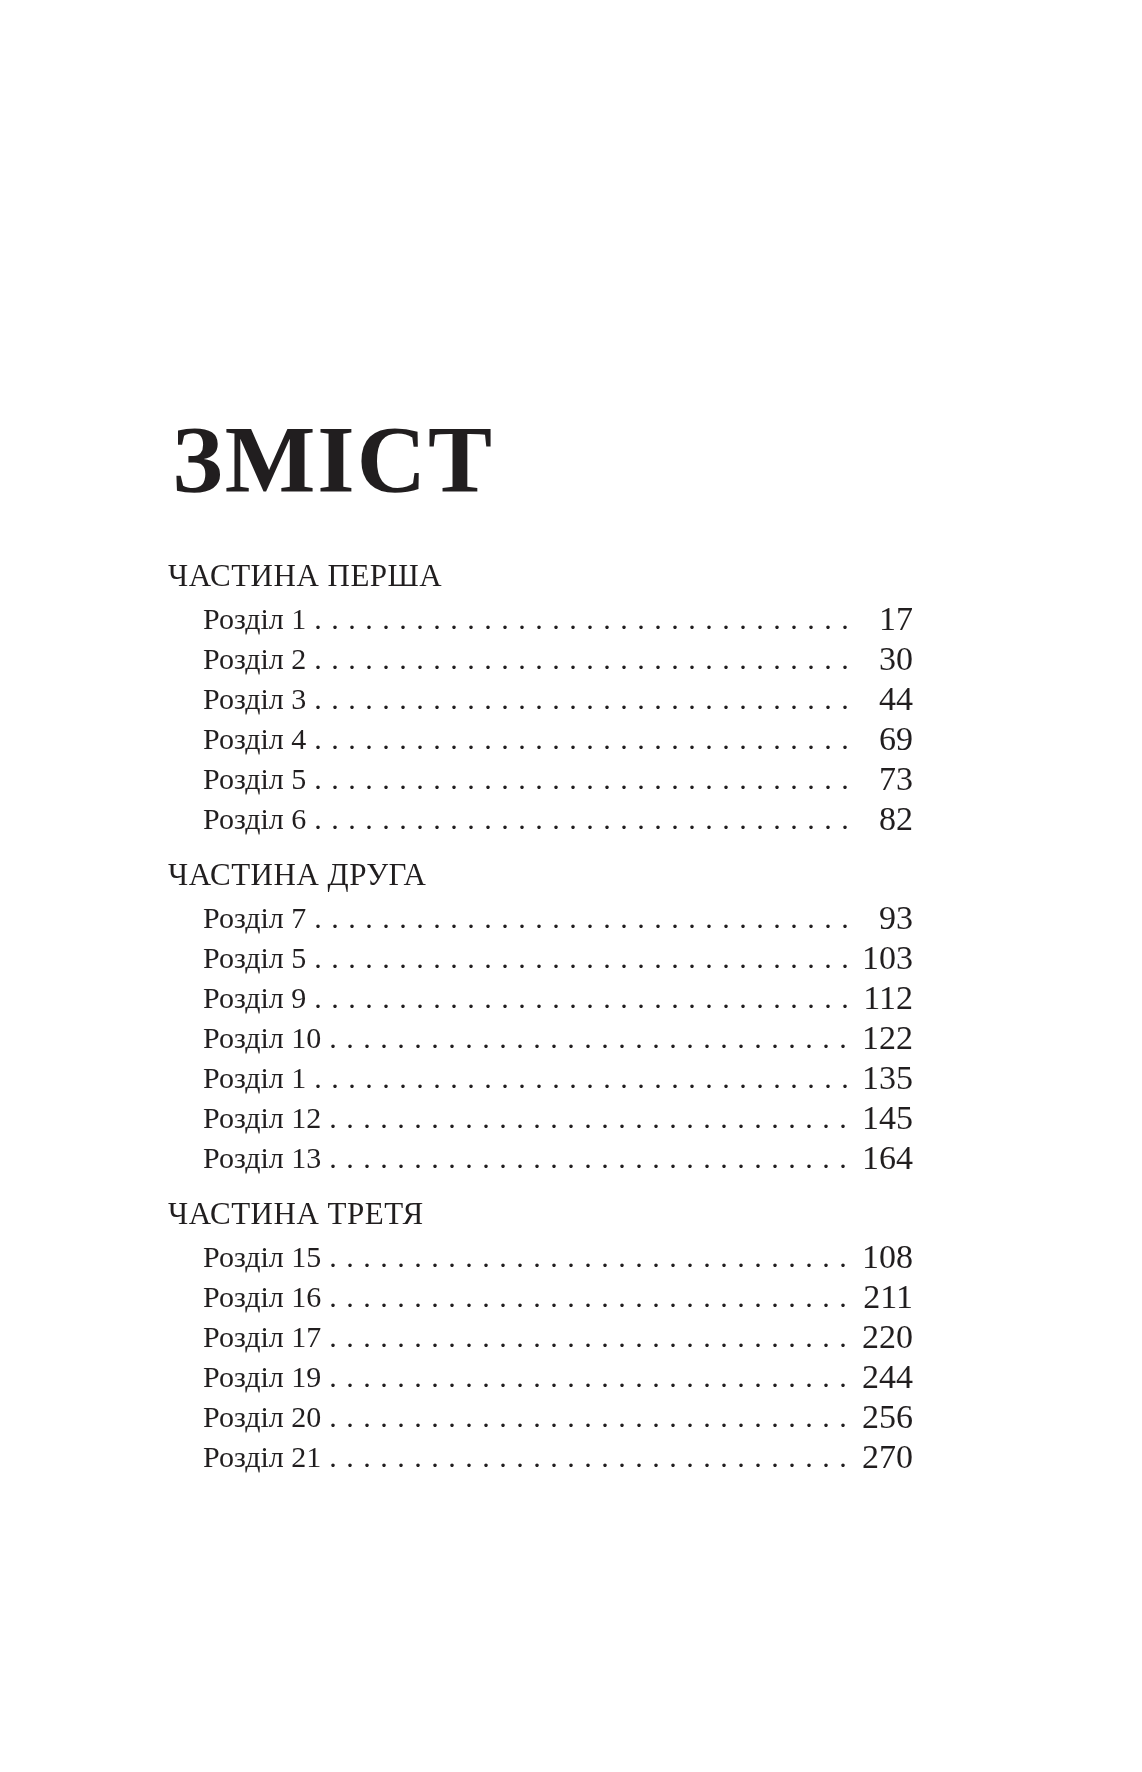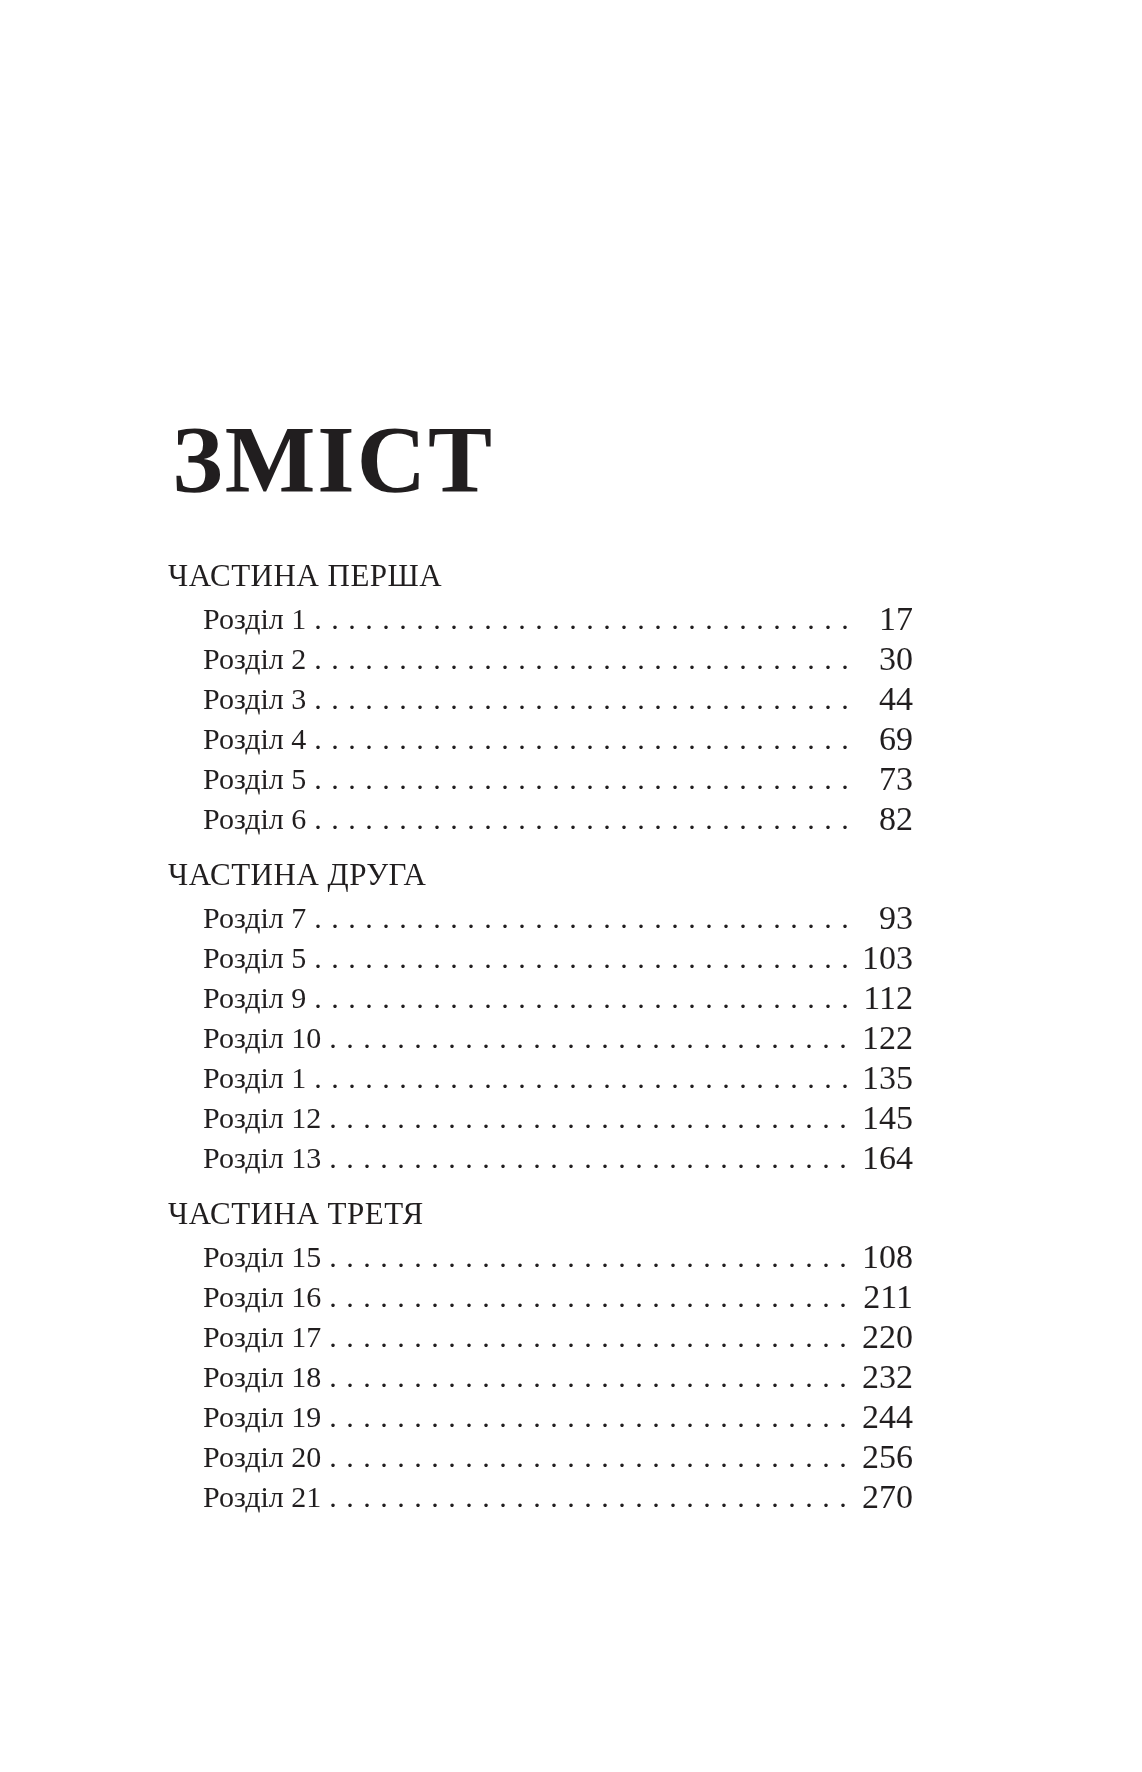--- a/index.html
+++ b/index.html
@@ -142,24 +142,20 @@
         </div>
         <div class="entry">
           <div class="entry-inner"><span class="label">Розділ 16</span><span class="dots"></span></div>
           <span class="page-num">211</span>
         </div>
         <div class="entry">
           <div class="entry-inner"><span class="label">Розділ 17</span><span class="dots"></span></div>
           <span class="page-num">220</span>
         </div>
         <div class="entry">
-          <div class="entry-inner"><span class="label">Розділ 18</span><span class="dots"></span></div>
-          <span class="page-num">232</span>
-        </div>
-        <div class="entry">
           <div class="entry-inner"><span class="label">Розділ 19</span><span class="dots"></span></div>
           <span class="page-num">244</span>
         </div>
         <div class="entry">
           <div class="entry-inner"><span class="label">Розділ 20</span><span class="dots"></span></div>
           <span class="page-num">256</span>
         </div>
         <div class="entry">
           <div class="entry-inner"><span class="label">Розділ 21</span><span class="dots"></span></div>
           <span class="page-num">270</span>

